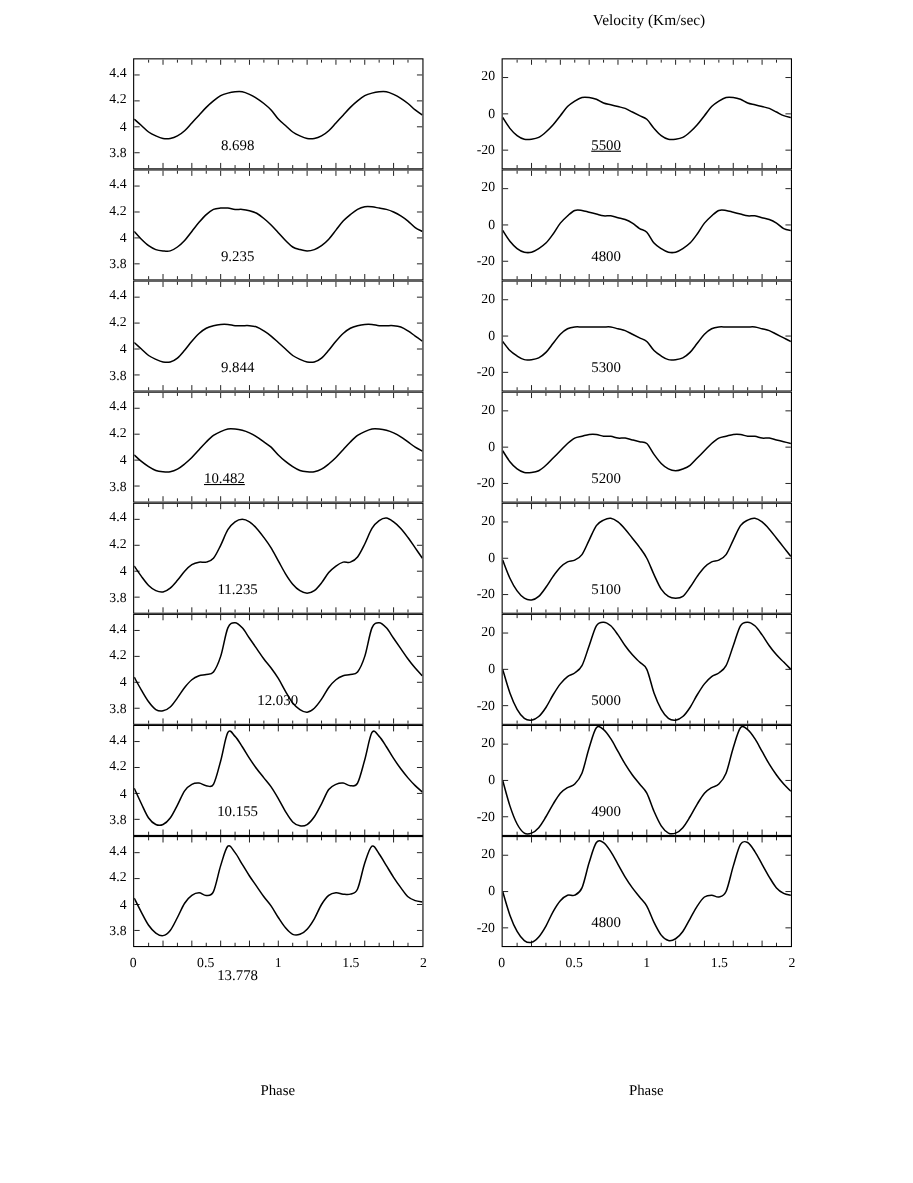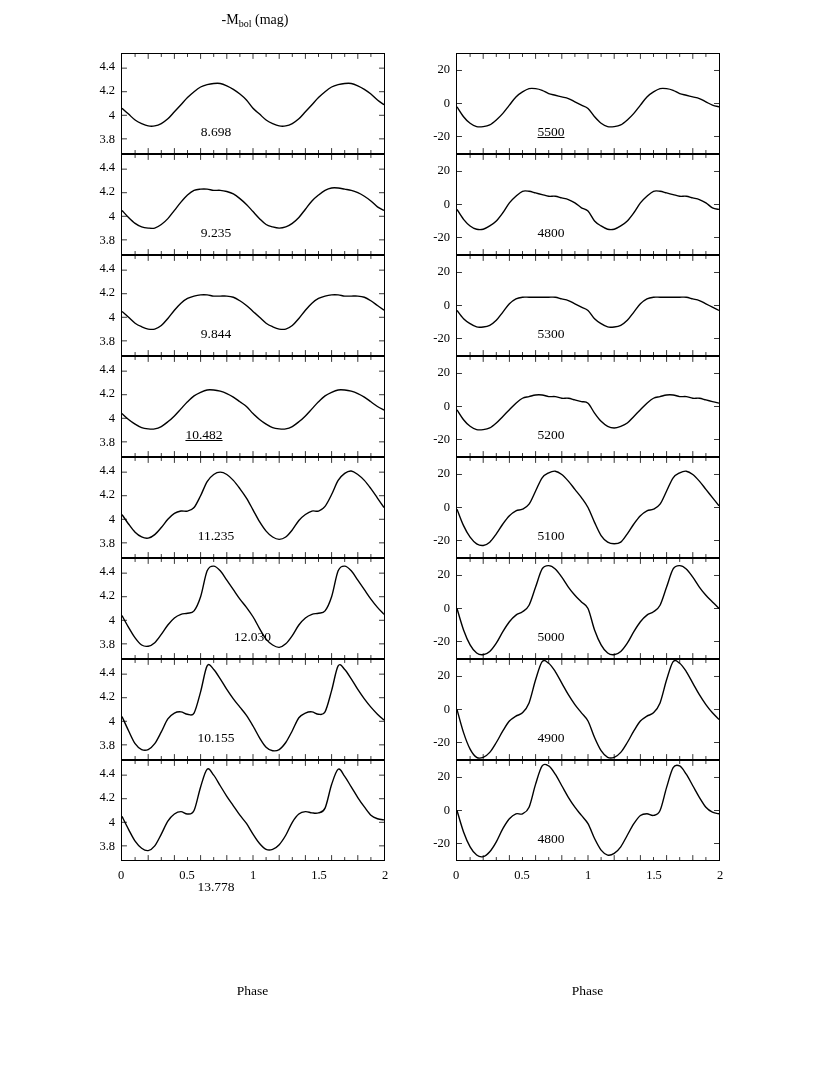--- a/index.html
+++ b/index.html
@@ -15,22 +15,22 @@
   .ytick{position:absolute;font-size:12.5px;text-align:right;white-space:nowrap;}
   .xtick{position:absolute;font-size:12.5px;text-align:center;white-space:nowrap;}
   .xlabel{position:absolute;font-size:13.5px;text-align:center;}
   .plabel{position:absolute;font-size:13.5px;text-align:center;white-space:nowrap;}
 </style>
 </head>
 <body>
 
 <div id="root">
 
-  <div class="col-title" style="left:120px;top:12px;width:270px;">
-    <span>-M</span><span class="sub">bol</span><span> (mag)</span>
+  <div class="col-title" style="left:455px;top:12px;width:270px;">
+    <span>Velocity (Km/sec)</span>
   </div>
 
   <div id="panels">
       <div class="panel" style="left: 121px; top: 53px; width: 264px; height: 101px;">
         <svg viewBox="0 0 264 101" preserveAspectRatio="none">
        <g>
             <line x1="13.20" y1="0" x2="13.20" y2="3" stroke="#000" stroke-width="0.8"></line>
             <line x1="13.20" y1="101" x2="13.20" y2="98" stroke="#000" stroke-width="0.8"></line>
             <line x1="26.40" y1="0" x2="26.40" y2="5" stroke="#000" stroke-width="0.8"></line>
             <line x1="26.40" y1="101" x2="26.40" y2="96" stroke="#000" stroke-width="0.8"></line>

